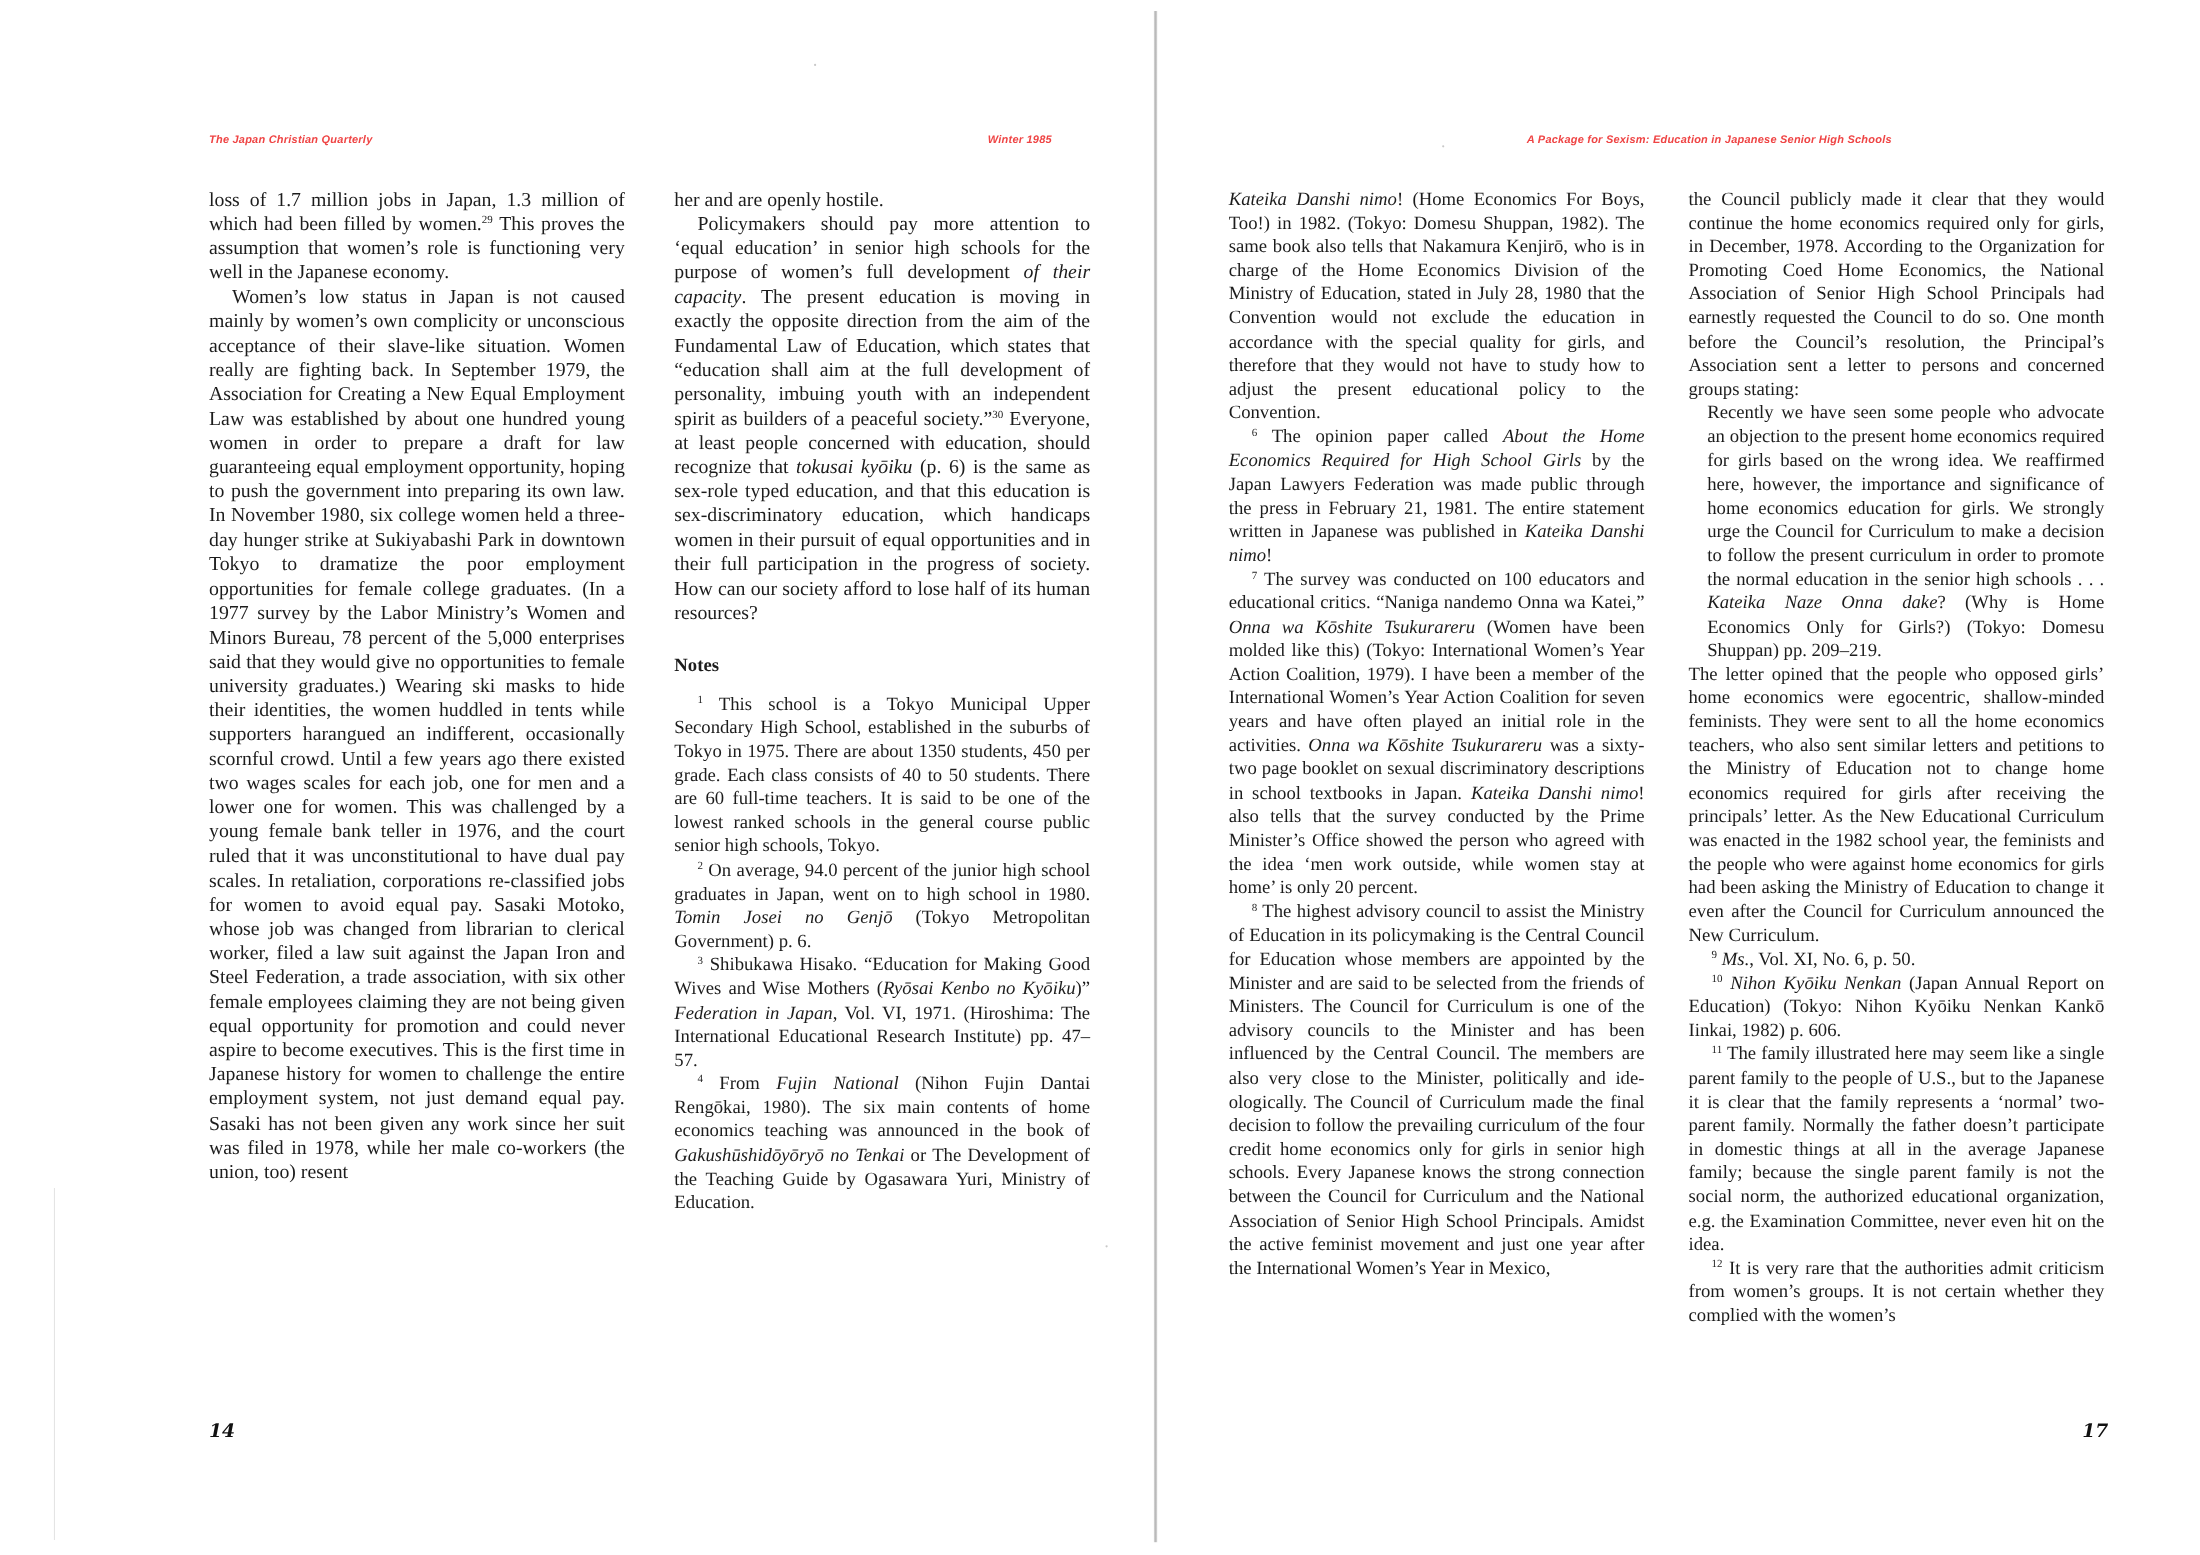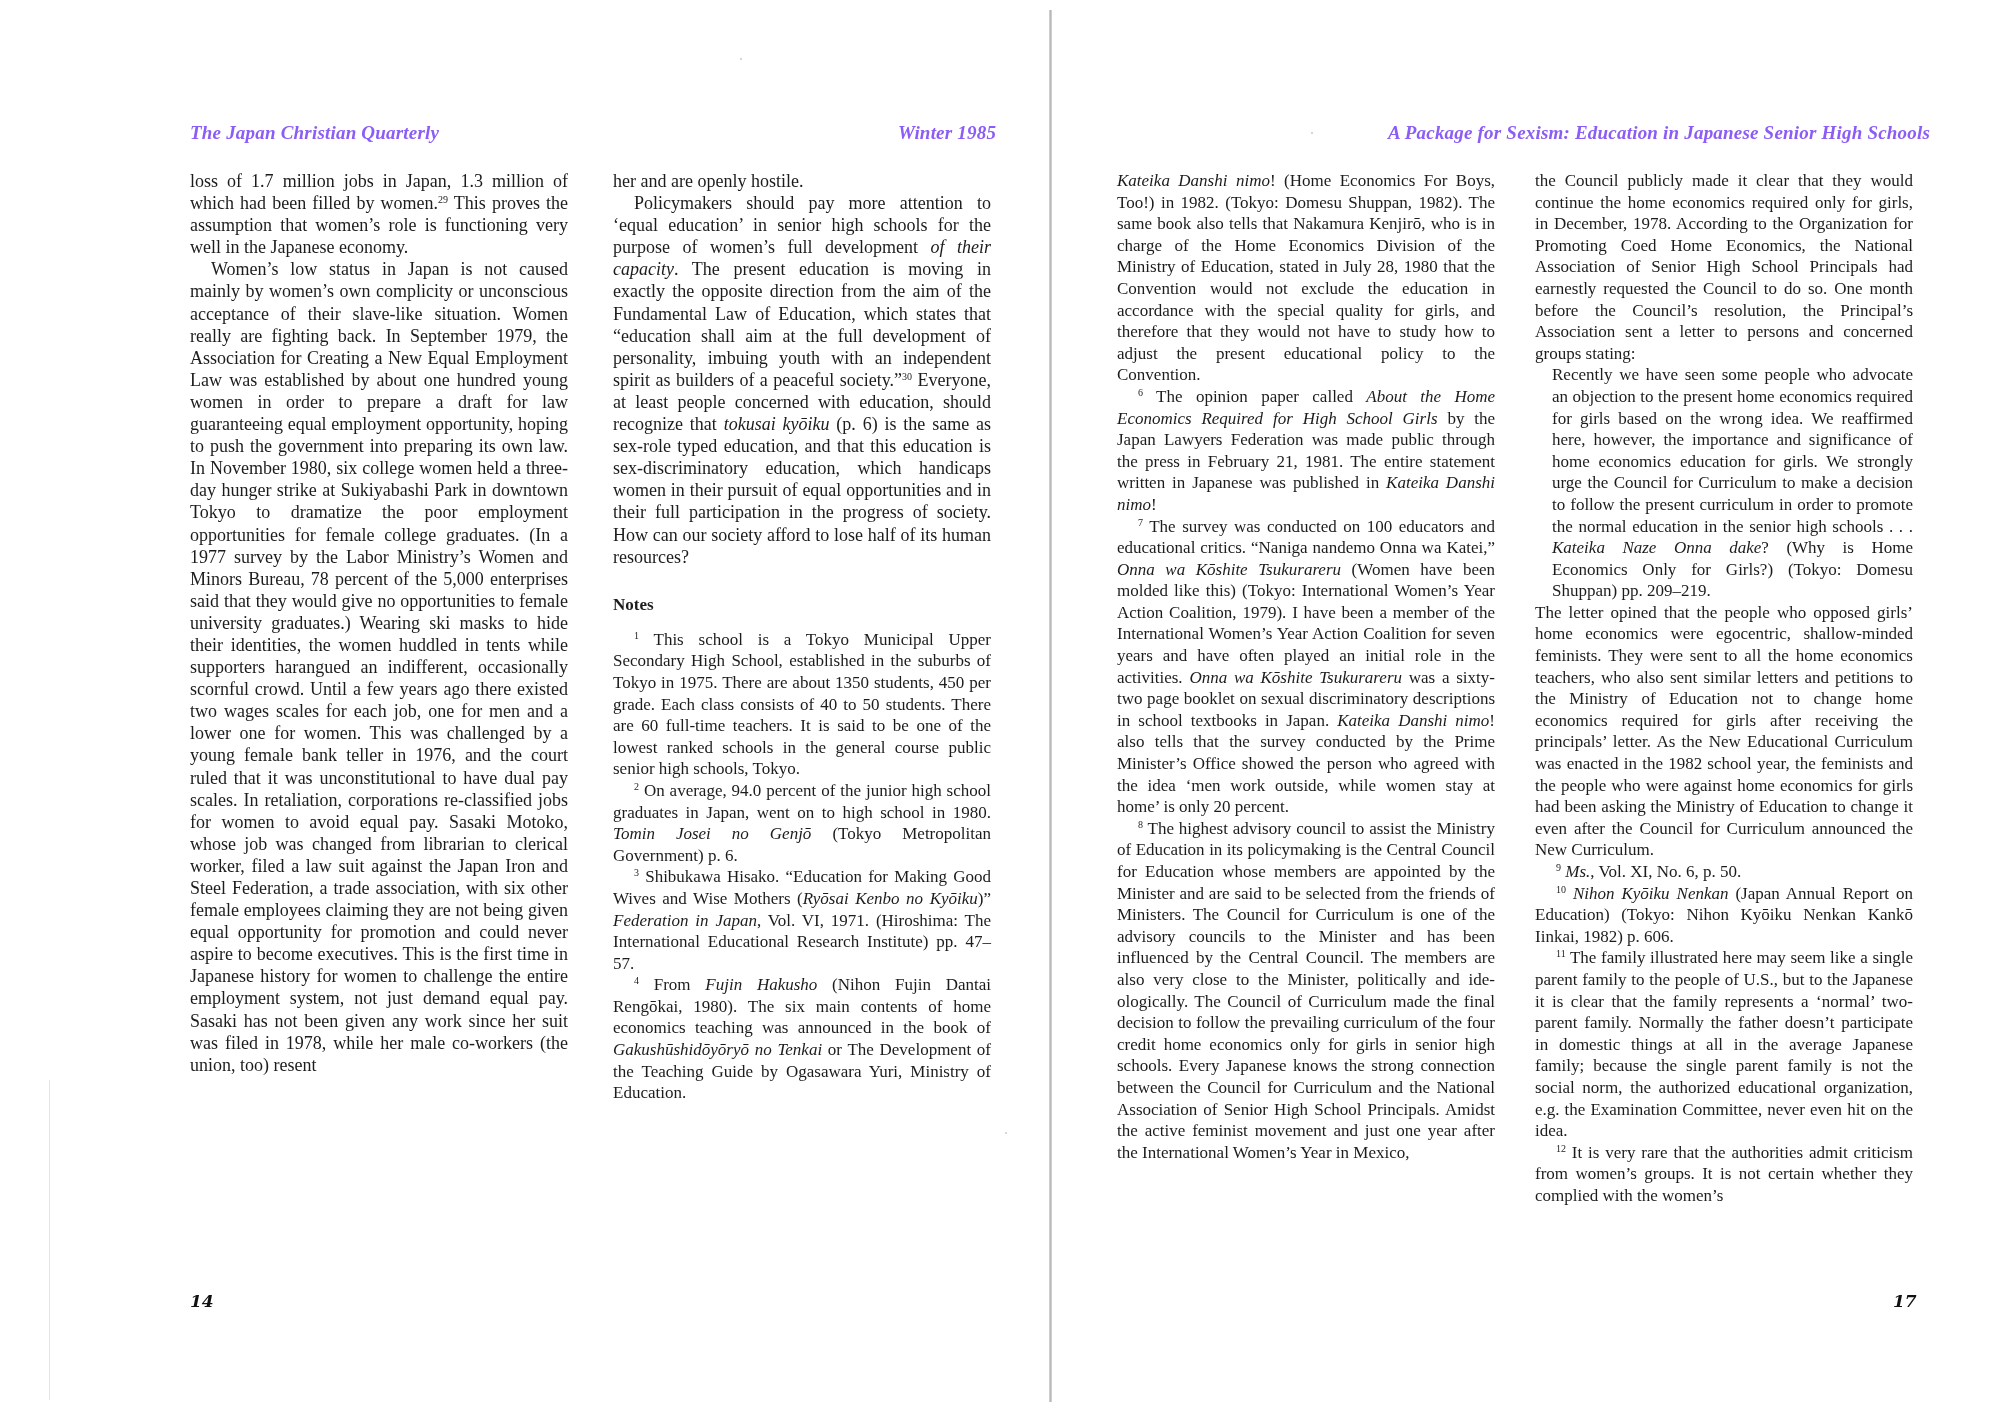--- a/index.html
+++ b/index.html
@@ -13,22 +13,22 @@
       background: linear-gradient(to right, #d8d8d8, #b9b9b9, #d8d8d8);
     }
     .edge-line {
       position: absolute; left: 49px; top: 1080px; width: 1px; height: 320px;
       background: #e4e4e4;
     }
     .speck { position: absolute; width: 2px; height: 2px; background: #c8c8c8; border-radius: 50%; }
 
     .running-head {
       position: absolute; top: 122px;
-      font-family: Liberation Serif, serif; font-weight: bold; font-style: italic;
-      font-size: 19px; color: #8b5cf6; white-space: nowrap; letter-spacing: 0.2px;
+      font-family: Liberation Sans, sans-serif; font-weight: bold; font-style: italic;
+      font-size: 10px; color: #ef4444; white-space: nowrap; letter-spacing: 0.2px;
     }
     .page-number {
       position: absolute; top: 1291px;
       font-family: "DejaVu Serif", serif; font-weight: bold; font-style: italic;
       font-size: 17px; color: #111;
     }
 
     .col {
       position: absolute; top: 170px; width: 378px;
       font-size: 18px; line-height: 22.1px;
@@ -68,21 +68,21 @@
   <p class="indent">Women’s low status in Japan is not caused mainly by women’s own complicity or un­conscious acceptance of their slave-like situa­tion. Women really are fighting back. In September 1979, the Association for Creat­ing a New Equal Employment Law was established by about one hundred young women in order to prepare a draft for law guaranteeing equal employment opportunity, hoping to push the government into pre­paring its own law. In November 1980, six college women held a three-day hunger strike at Sukiyabashi Park in downtown Tokyo to dramatize the poor employment opportunities for female college graduates. (In a 1977 survey by the Labor Ministry’s Women and Minors Bureau, 78 percent of the 5,000 enter­prises said that they would give no oppor­tunities to female university graduates.) Wearing ski masks to hide their identities, the women huddled in tents while supporters harangued an indifferent, occasionally scorn­ful crowd. Until a few years ago there existed two wages scales for each job, one for men and a lower one for women. This was chal­lenged by a young female bank teller in 1976, and the court ruled that it was unconstitu­tional to have dual pay scales. In retaliation, corporations re-classified jobs for women to avoid equal pay. Sasaki Motoko, whose job was changed from librarian to clerical work­er, filed a law suit against the Japan Iron and Steel Federation, a trade association, with six other female employees claiming they are not being given equal opportunity for pro­motion and could never aspire to become executives. This is the first time in Japa­nese history for women to challenge the entire employment system, not just demand equal pay. Sasaki has not been given any work since her suit was filed in 1978, while her male co-workers (the union, too) resent</p>
 </div>
 
 <div class="col" id="col2">
   <p class="cont">her and are openly hostile.</p>
   <p class="indent"><span>Policymakers should pay more attention to ‘equal education’ in senior high schools for the purpose of women’s full development </span><span class="ital">of their capacity</span><span>. The present education is moving in exactly the opposite direction from the aim of the Fundamental Law of Education, which states that “education shall aim at the full development of personality, imbuing youth with an independent spirit as builders of a peaceful society.”</span><sup>30</sup><span> Everyone, at least people concerned with education, should recognize that </span><span class="ital">tokusai kyōiku</span><span> (p. 6) is the same as sex-role typed education, and that this education is sex-discriminatory edu­cation, which handicaps women in their pur­suit of equal opportunities and in their full participation in the progress of society. How can our society afford to lose half of its human resources?</span></p>
   <div class="notes-heading">Notes</div>
   <p class="note"><sup>1</sup> <span>This school is a Tokyo Municipal Upper Secondary High School, established in the sub­urbs of Tokyo in 1975. There are about 1350 students, 450 per grade. Each class consists of 40 to 50 students. There are 60 full-time teachers. It is said to be one of the lowest ranked schools in the general course public senior high schools, Tokyo.</span></p>
   <p class="note"><sup>2</sup> <span>On average, 94.0 percent of the junior high school graduates in Japan, went on to high school in 1980. </span><span class="ital">Tomin Josei no Genjō</span><span> (Tokyo Metropolitan Government) p. 6.</span></p>
   <p class="note"><sup>3</sup> <span>Shibukawa Hisako. “Education for Making Good Wives and Wise Mothers (</span><span class="ital">Ryōsai Kenbo no Kyōiku</span><span>)” </span><span class="ital">Federation in Japan</span><span>, Vol. VI, 1971. (Hiroshima: The International Educa­tional Research Institute) pp. 47–57.</span></p>
-  <p class="note"><sup>4</sup> <span>From </span><span class="ital">Fujin Hakusho</span><span> (Nihon Fujin Dantai Rengōkai, 1980). The six main contents of home economics teaching was announced in the book of </span><span class="ital">Gakushūshidōyōryō no Tenkai</span><span> or The Development of the Teaching Guide by Ogasa­wara Yuri, Ministry of Education.</span></p>
+  <p class="note"><sup>4</sup> <span>From </span><span class="ital">Fujin National</span><span> (Nihon Fujin Dantai Rengōkai, 1980). The six main contents of home economics teaching was announced in the book of </span><span class="ital">Gakushūshidōyōryō no Tenkai</span><span> or The Development of the Teaching Guide by Ogasa­wara Yuri, Ministry of Education.</span></p>
 </div>
 
 <div class="page-number" style="left:190px;">14</div>
 
 <div class="running-head" style="left:1388px;">A Package for Sexism: Education in Japanese Senior High Schools</div>
 
 <div class="col" id="col3">
   <p class="cont fn-body"><span class="ital">Kateika Danshi nimo</span><span>! (Home Economics For Boys, Too!) in 1982. (Tokyo: Domesu Shup­pan, 1982). The same book also tells that Nakamura Kenjirō, who is in charge of the Home Economics Division of the Ministry of Education, stated in July 28, 1980 that the Con­vention would not exclude the education in accordance with the special quality for girls, and therefore that they would not have to study how to adjust the present educational policy to the Convention.</span></p>
   <p class="note"><sup>6</sup> <span>The opinion paper called </span><span class="ital">About the Home Economics Required for High School Girls</span><span> by the Japan Lawyers Federation was made public through the press in February 21, 1981. The entire statement written in Japanese was pub­lished in </span><span class="ital">Kateika Danshi nimo</span><span>!</span></p>
   <p class="note"><sup>7</sup> <span>The survey was conducted on 100 educators and educational critics. “Naniga nandemo Onna wa Katei,” </span><span class="ital">Onna wa Kōshite Tsukurareru</span><span> (Women have been molded like this) (Tokyo: International Women’s Year Action Coalition, 1979). I have been a member of the Interna­tional Women’s Year Action Coalition for seven years and have often played an initial role in the activities. </span><span class="ital">Onna wa Kōshite Tsukurareru</span><span> was a sixty-two page booklet on sexual discrimi­natory descriptions in school textbooks in Japan. </span><span class="ital">Kateika Danshi nimo</span><span>! also tells that the survey conducted by the Prime Minister’s Office showed the person who agreed with the idea ‘men work outside, while women stay at home’ is only 20 percent.</span></p>

